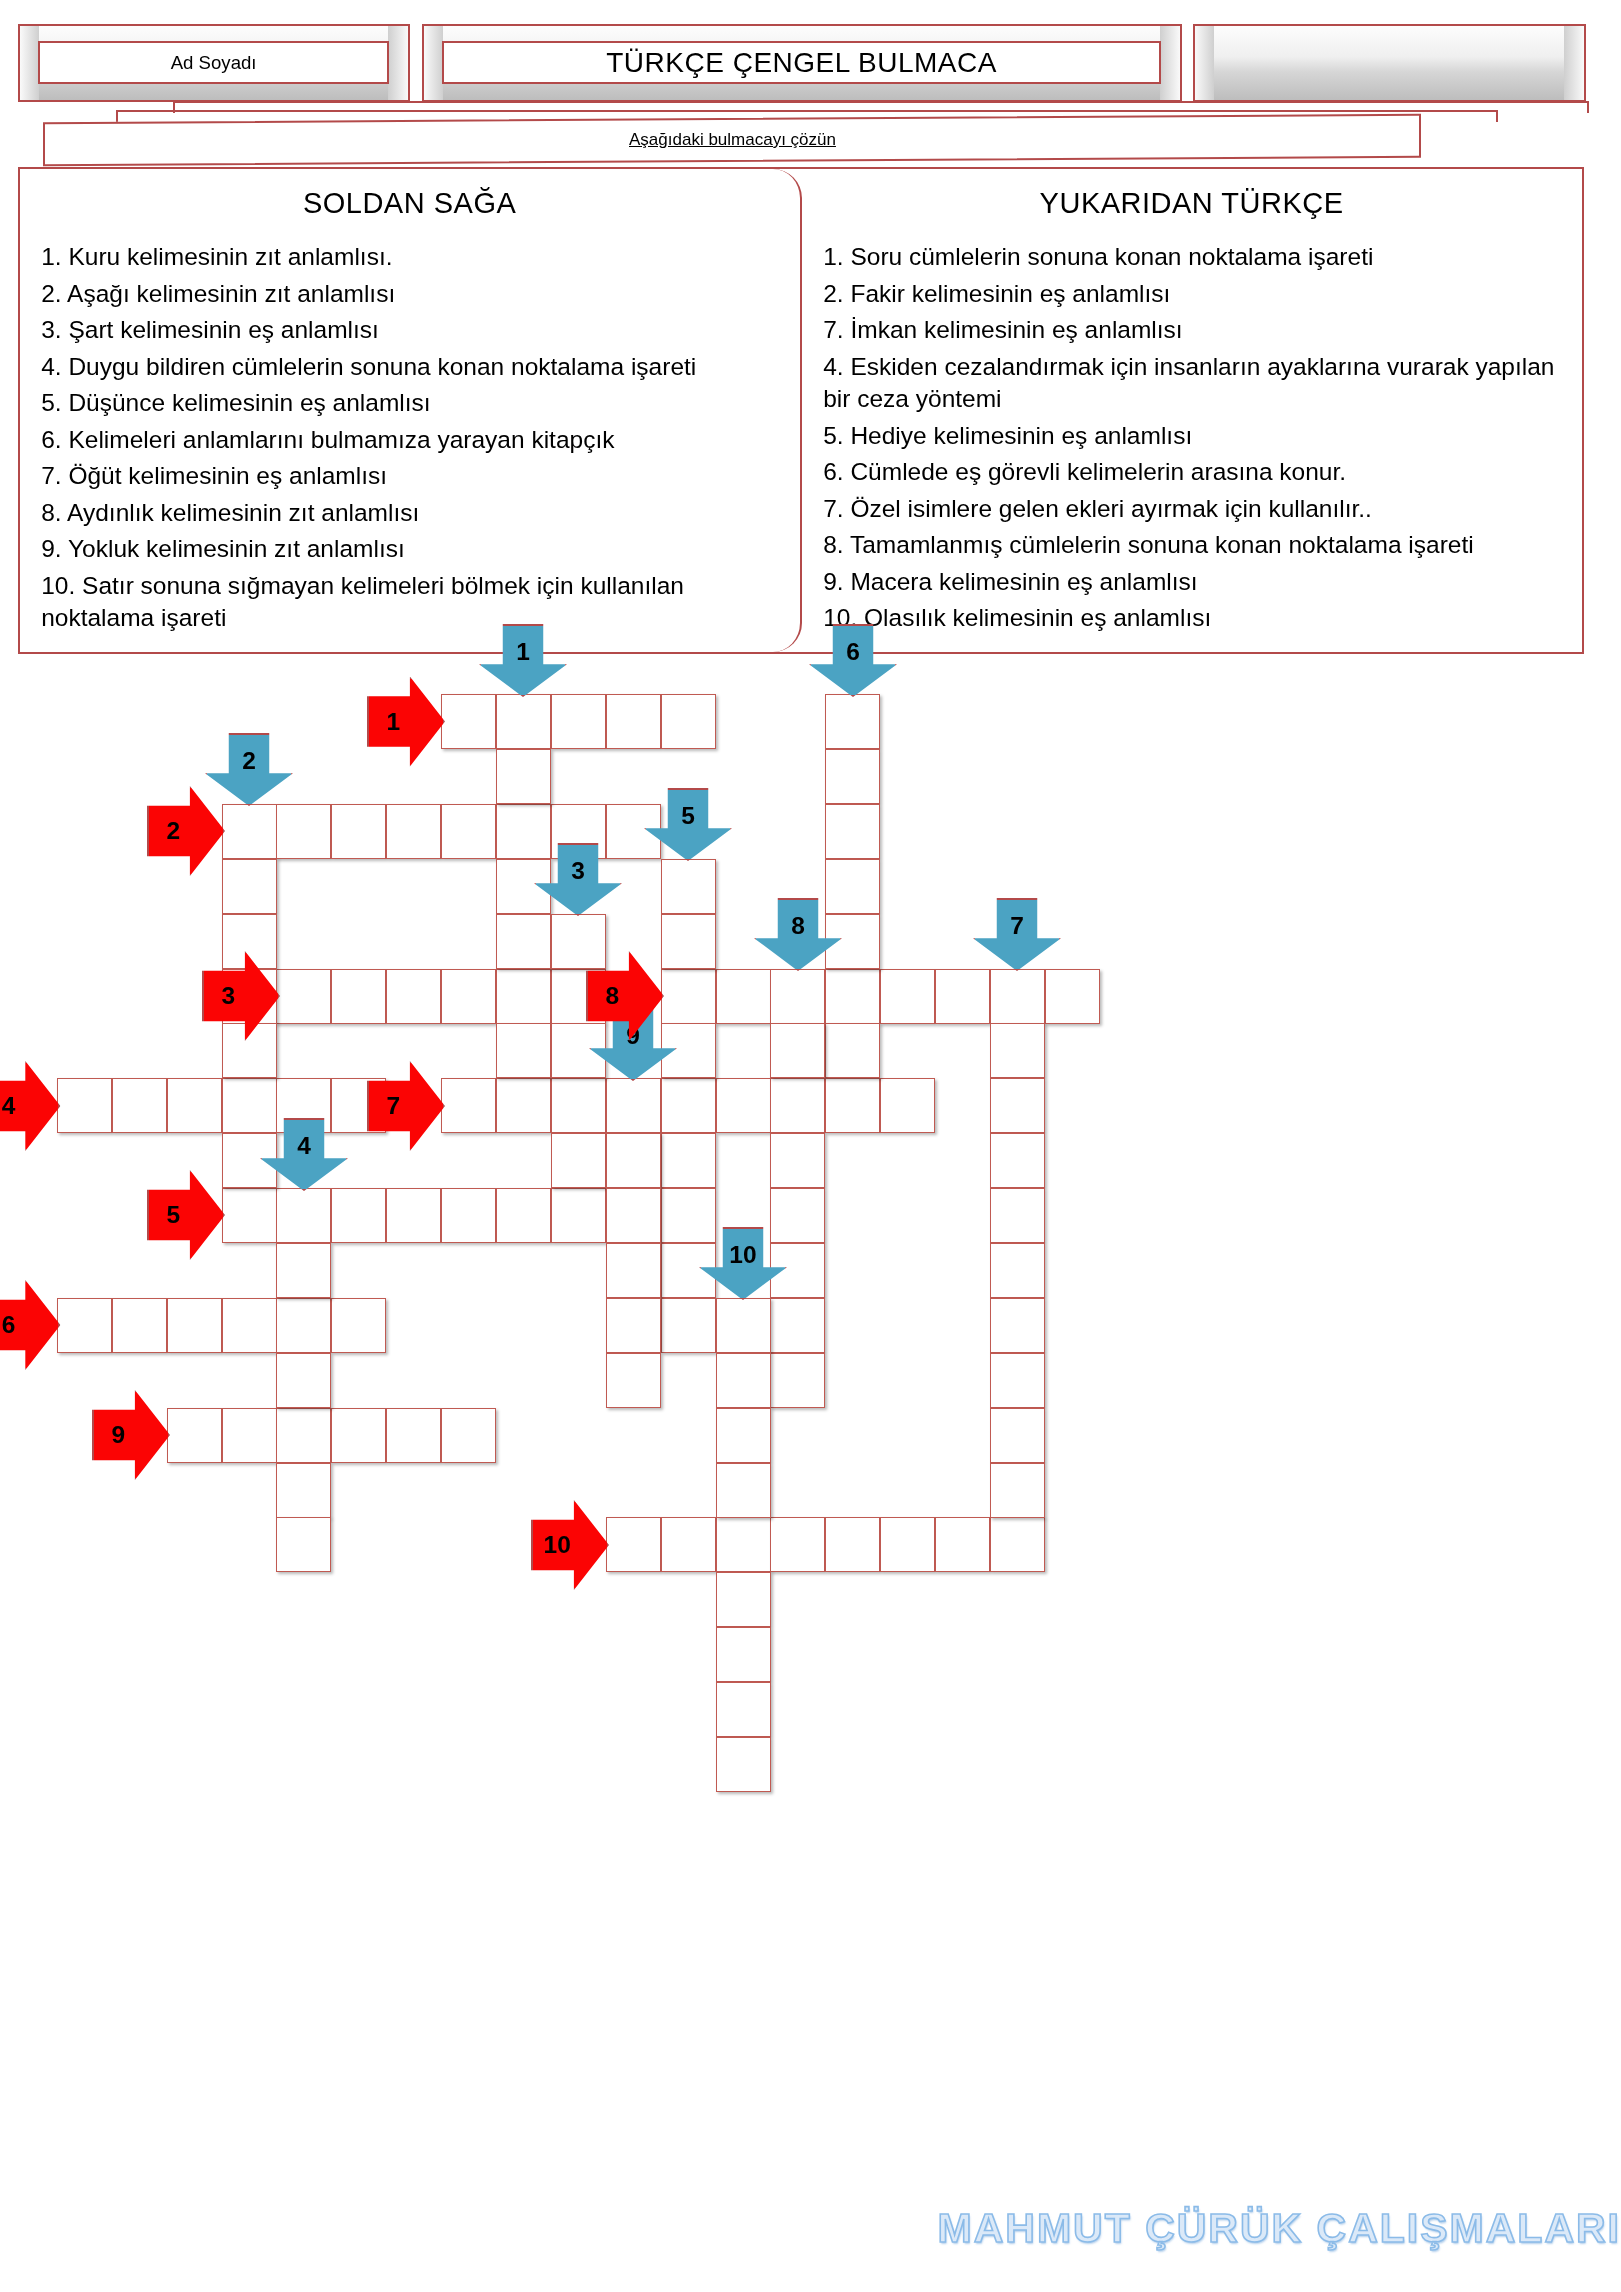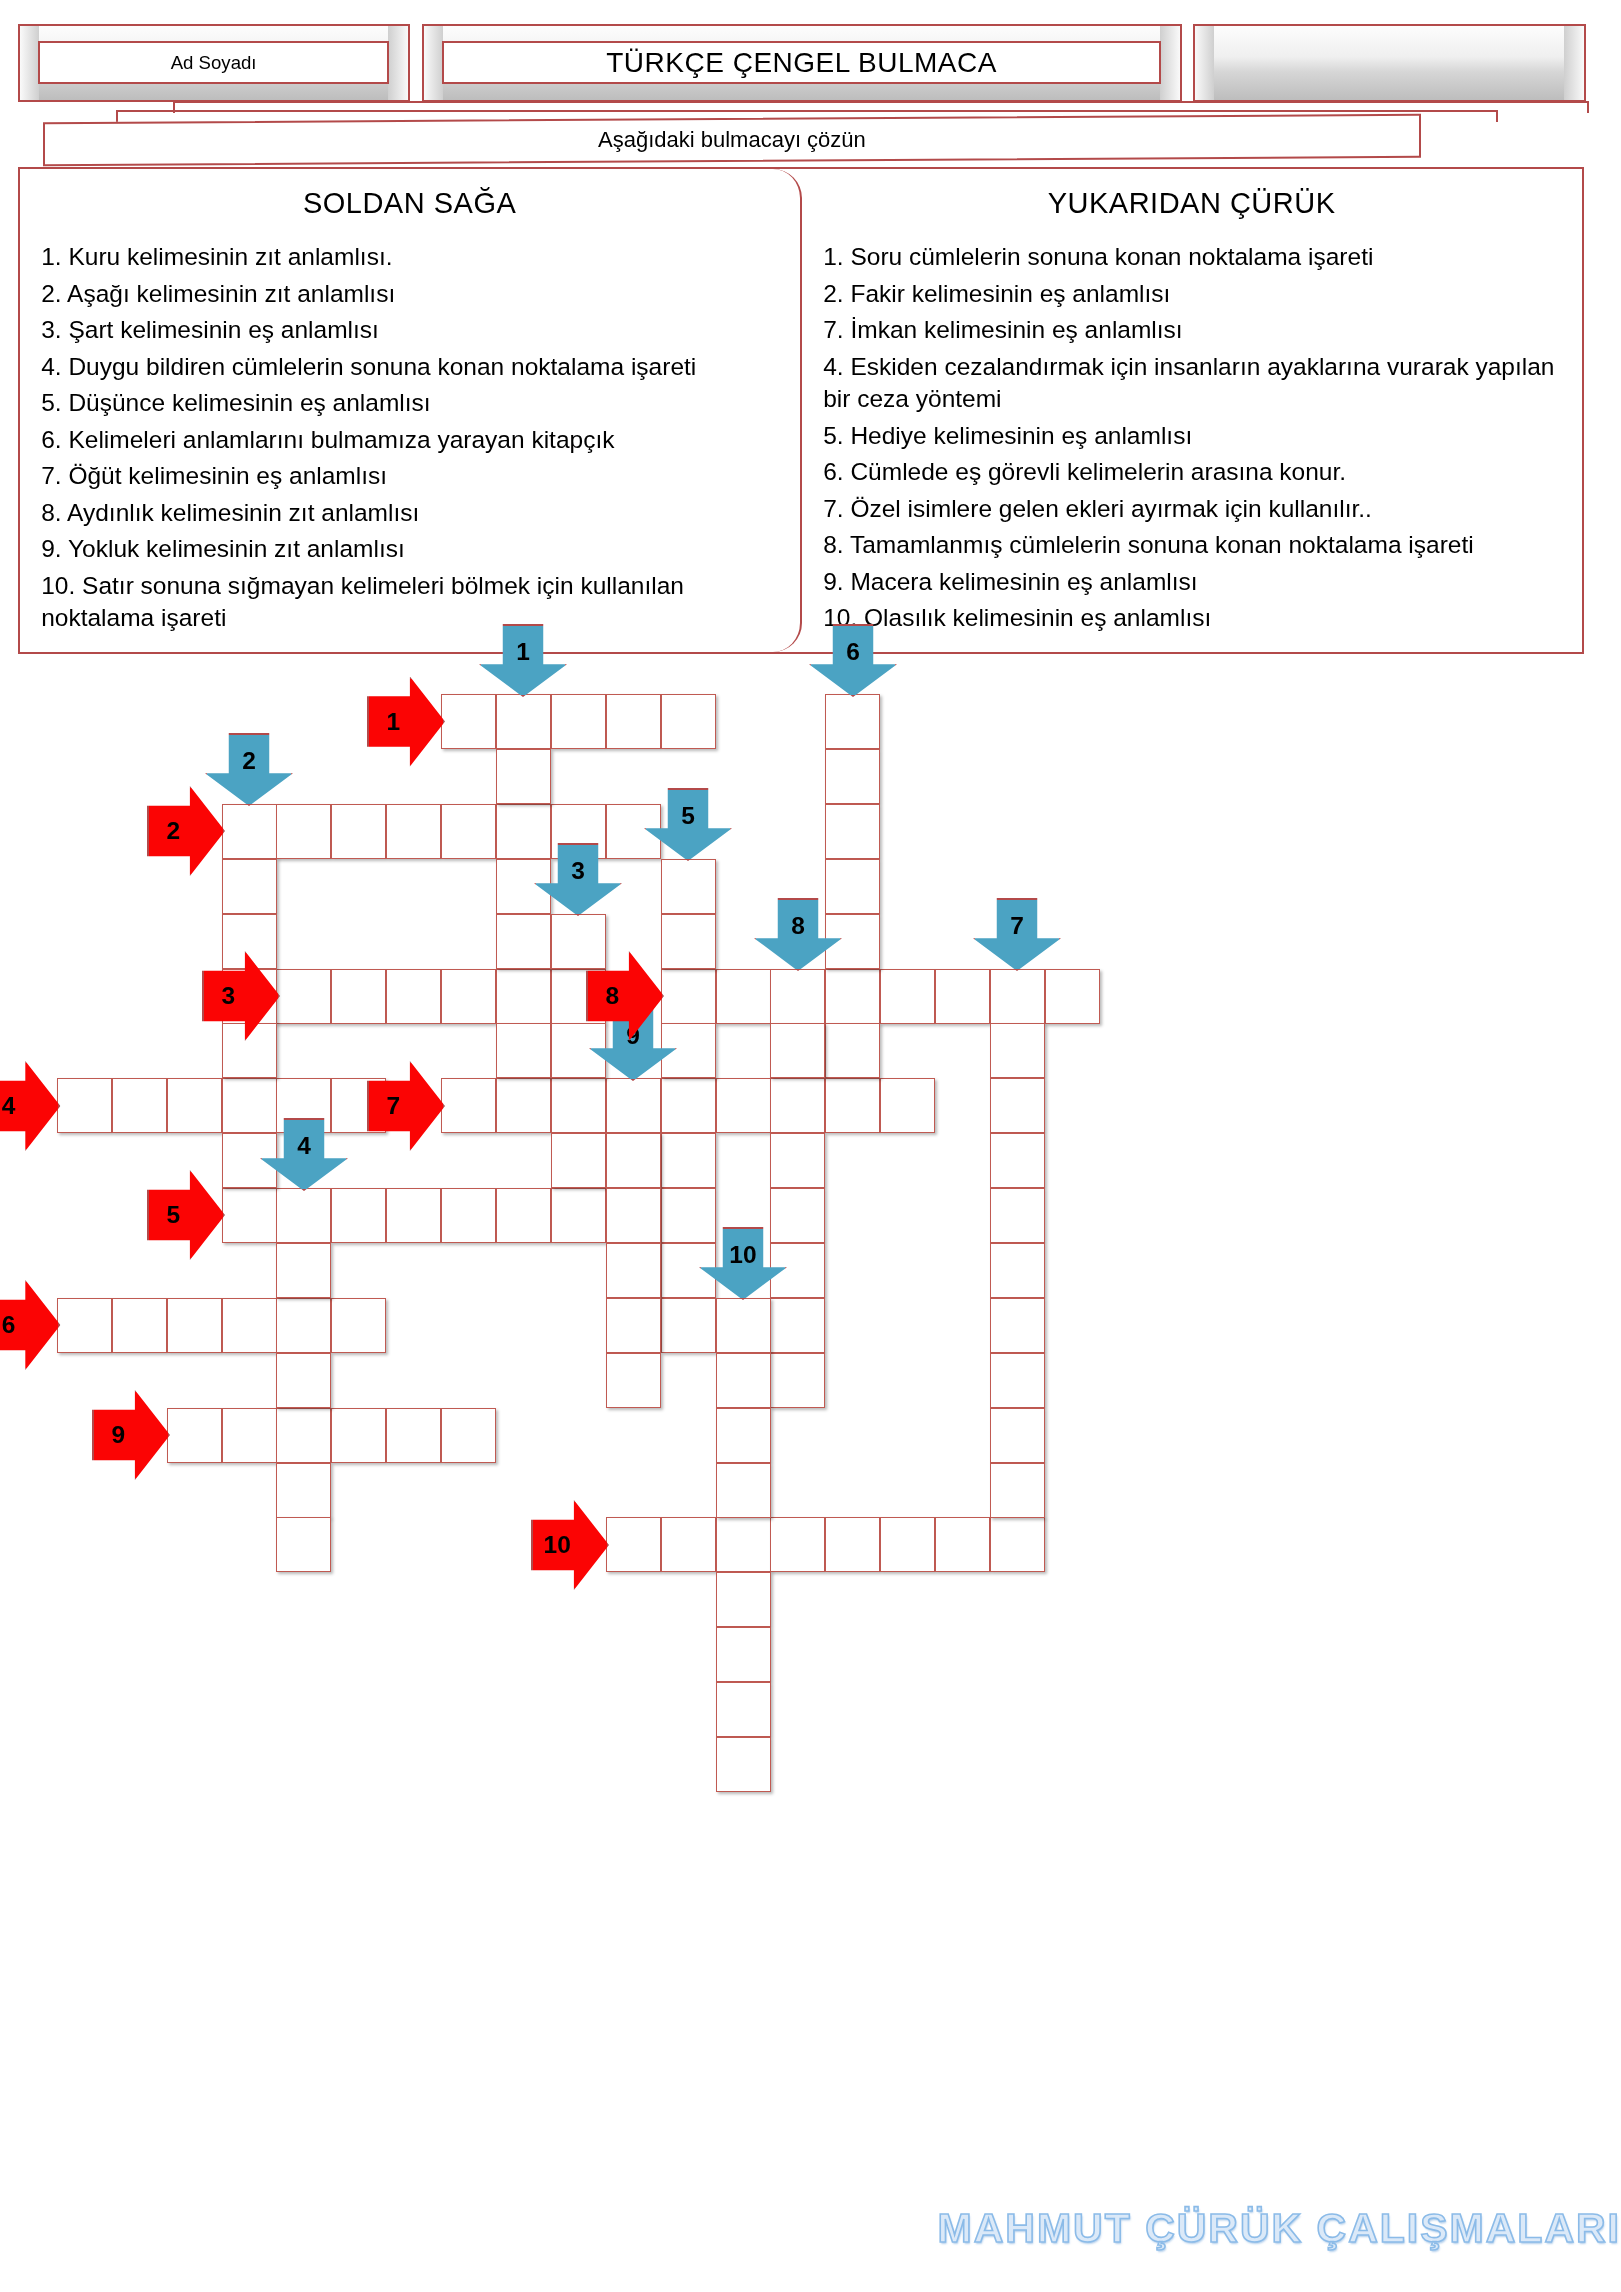--- a/index.html
+++ b/index.html
@@ -29,21 +29,21 @@
   #instr-line-a{position:absolute;left:173px;top:0px;width:1416px;height:11.8px;
                 border-left:2px solid #b34a4a;border-top:2px solid #b34a4a;
                 border-right:2px solid #b34a4a;box-sizing:border-box;}
   #instr-line-b{position:absolute;left:116px;top:8.8px;width:1382px;height:11.8px;
                 border-left:2px solid #b34a4a;border-top:2px solid #b34a4a;
                 border-right:2px solid #b34a4a;box-sizing:border-box;}
   #instr-box{position:absolute;left:43px;top:16.7px;width:1378px;height:44px;
              border:2px solid #b34a4a;box-sizing:border-box;background:#fff;
              display:flex;align-items:center;justify-content:center;
              transform:skewY(-0.35deg);}
-  #instr-box span{display:block;transform:skewY(0.35deg);font-size:22px;}
+  #instr-box span{display:block;transform:skewY(0.35deg);font-size:17px;text-decoration:underline;}
 
   
   #clues{position:absolute;left:17.6px;top:167px;width:1566px;height:487px;
          border:2px solid #b34a4a;box-sizing:border-box;background:#fff;display:flex;}
   .clue-col{flex:1;padding:11.8px 21.6px 0 21.6px;box-sizing:border-box;}
   #clue-col-left{border-right:2px solid #b34a4a;border-radius:29px;}
   .clue-head{text-align:center;font-size:29px;margin:5.9px 0 21.6px 0;letter-spacing:0.5px;}
   .clue-list{list-style:none;margin:0;padding:0;}
   .clue-list li{font-size:24.5px;line-height:1.33;margin:0 0 3.9px 0;}
 
@@ -117,21 +117,21 @@
         <li>4. Duygu bildiren cümlelerin sonuna konan noktalama işareti</li>
         <li>5. Düşünce kelimesinin eş anlamlısı</li>
         <li>6. Kelimeleri anlamlarını bulmamıza yarayan kitapçık</li>
         <li>7. Öğüt kelimesinin eş anlamlısı</li>
         <li>8. Aydınlık kelimesinin zıt anlamlısı</li>
         <li>9. Yokluk kelimesinin zıt anlamlısı</li>
         <li>10. Satır sonuna sığmayan kelimeleri bölmek için kullanılan noktalama işareti</li>
       </ul>
   </div>
   <div class="clue-col" id="clue-col-right">
-    <div class="clue-head">YUKARIDAN ÇÜRÜK</div>
+    <div class="clue-head">YUKARIDAN TÜRKÇE</div>
     <ul class="clue-list" id="down-list">
         <li>1. Soru cümlelerin sonuna konan noktalama işareti</li>
         <li>2. Fakir kelimesinin eş anlamlısı</li>
         <li>7. İmkan kelimesinin eş anlamlısı</li>
         <li>4. Eskiden cezalandırmak için insanların ayaklarına vurarak yapılan bir ceza yöntemi</li>
         <li>5. Hediye kelimesinin eş anlamlısı</li>
         <li>6. Cümlede eş görevli kelimelerin arasına konur.</li>
         <li>7. Özel isimlere gelen ekleri ayırmak için kullanılır..</li>
         <li>8. Tamamlanmış cümlelerin sonuna konan noktalama işareti</li>
         <li>9. Macera kelimesinin eş anlamlısı</li>

